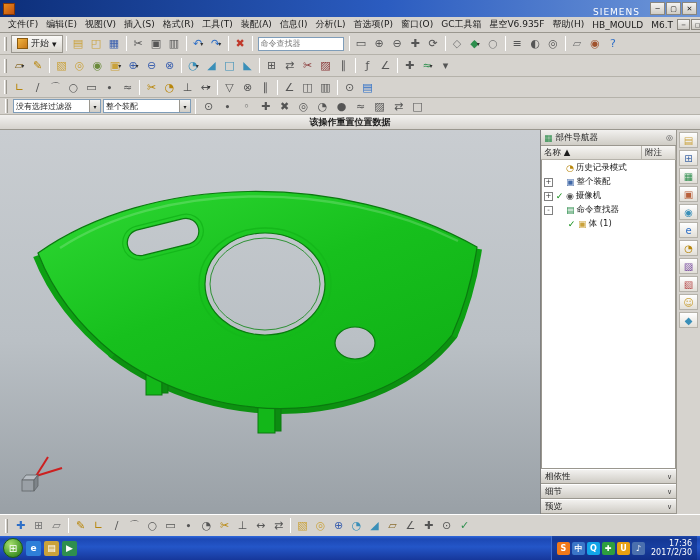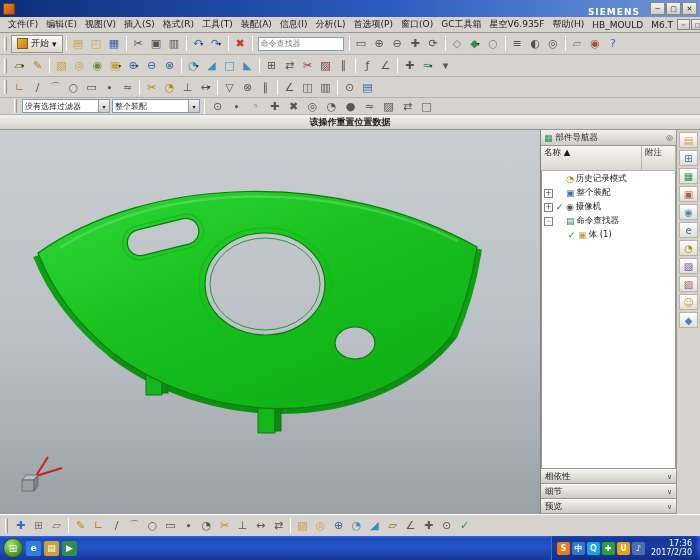--- a/index.html
+++ b/index.html
@@ -5,21 +5,21 @@
   * { box-sizing: border-box; margin:0; padding:0; }
   html,body { width:700px; height:560px; overflow:hidden; }
   body { font-family:"DejaVu Sans","Liberation Sans",sans-serif; font-size:9px; background:#d6d3ce; color:#1a1a1a; }
   #app { width:700px; height:560px; display:flex; flex-direction:column; position:relative; }
 
   
   .titlebar { height:17px; background:linear-gradient(90deg,#0d2f7a 0%,#2b5cc0 55%,#6f97d8 100%);
     color:#fff; display:flex; align-items:center; gap:4px; padding:0 3px; flex:0 0 auto; }
   .nx-logo { width:12px; height:12px; background:linear-gradient(135deg,#e88a1a,#c05010); border:1px solid #803808; flex:0 0 auto; }
   .title-text { font-weight:bold; font-size:9px; white-space:nowrap; overflow:hidden; }
-  .brand { margin-left:auto; font-weight:bold; letter-spacing:1px; font-size:9px;margin-top:7px; }
+  .brand { margin-left:auto; font-weight:normal; letter-spacing:1px; font-size:9px;margin-top:7px; }
   .winbtns { display:flex; gap:1px; margin-left:6px; }
   .winbtn { width:15px; height:13px; background:linear-gradient(#f4f3f1,#cfccc5); border:1px solid #8a877f;
     font-size:7px; color:#222; display:flex; align-items:center; justify-content:center; }
 
   
   .menubar { height:16px; background:#d6d3ce; border-bottom:1px solid #9a978f; display:flex; align-items:center;
     padding:0 4px; flex:0 0 auto; white-space:nowrap; overflow:hidden; }
   .menu-item { padding:1px 4px; cursor:default; }
   .docbtns { margin-left:auto; display:flex; gap:1px; }
   .docbtn { width:13px; height:11px; background:linear-gradient(#f4f3f1,#cfccc5); border:1px solid #8a877f;
@@ -35,21 +35,21 @@
   .ticon .dd { font-size:6px; color:#333; margin-left:-2px; }
   .tsep { width:1px; height:15px; background:#9a978f; border-right:1px solid #fff; margin:0 2px; flex:0 0 auto; }
   .start-btn { display:inline-flex; align-items:center; gap:3px; padding:1px 5px; height:18px;
     border:1px solid #9a978f; background:linear-gradient(#fbfaf8,#d9d6cf); font-size:9px; }
   .start-btn .sq { width:11px; height:11px; background:linear-gradient(135deg,#f0b440,#c87818); border:1px solid #8a5a10; }
   .cmd-finder { width:86px; height:14px; font-size:8px; border:1px solid #7f9db9; padding:0 2px;
     font-family:inherit; margin:0 2px; }
 
   
   .selbar { height:17px; background:#d6d3ce; border-bottom:1px solid #b5b2aa; display:flex; align-items:center;
-    padding:0 13px; gap:2px; flex:0 0 auto; }
+    padding:0 4px; gap:2px; flex:0 0 auto; }
   .dropdown { display:inline-flex; align-items:center; justify-content:space-between; width:88px; height:14px;
     background:#fff; border:1px solid #7f9db9; font-size:8px; padding-left:2px; }
   .dd-btn { width:11px; height:12px; background:linear-gradient(#f4f3f1,#cfccc5); border-left:1px solid #9a978f;
     font-size:6px; display:flex; align-items:center; justify-content:center; }
 
   
   .promptbar { height:15px; background:linear-gradient(#f2f1ef,#d6d3ce); border-bottom:1px solid #9a978f;
     display:flex; align-items:center; justify-content:center; font-weight:bold; flex:0 0 auto; }
 
   
@@ -57,21 +57,21 @@
   .viewport { width:541px; position:relative; flex:0 0 auto;
     background:linear-gradient(180deg,#c9cdd1 0%,#bac0c5 55%,#99a0a6 100%);
     border-right:1px solid #808080; }
   .viewport svg { position:absolute; inset:0; }
 
   
   .navigator { width:135px; flex:0 0 auto; background:#d6d3ce; display:flex; flex-direction:column; font-size:8.5px; }
   .nav-title { height:16px; display:flex; align-items:center; gap:3px; padding:0 3px;
     background:linear-gradient(#f2f1ef,#cfccc5); border-bottom:1px solid #9a978f; flex:0 0 auto; }
   .nav-title .pin { margin-left:auto; font-size:8px; color:#555; }
-  .nav-cols { height:25px; display:flex; background:linear-gradient(#f6f5f3,#dbd8d1); border-bottom:1px solid #b5b2aa; flex:0 0 auto; }
+  .nav-cols { height:14px; display:flex; background:linear-gradient(#f6f5f3,#dbd8d1); border-bottom:1px solid #b5b2aa; flex:0 0 auto; }
   .nav-col { padding:1px 3px; border-right:1px solid #b5b2aa; overflow:hidden; white-space:nowrap; }
   .nav-col.c1 { flex:1; } .nav-col.c2 { width:34px; flex:0 0 auto; }
   .nav-tree { flex:1 1 auto; background:#fff; border:1px solid #9a978f; border-top:none; overflow:hidden; padding-top:1px; }
   .tree-row { display:flex; align-items:center; height:14px; gap:2px; white-space:nowrap; }
   .expander { width:9px; height:9px; flex:0 0 auto; border:1px solid #808080; background:#fff; font-size:7px;
     line-height:7px; text-align:center; color:#333; }
   .exp-space { width:9px; flex:0 0 auto; }
   .tcheck { color:#0a8a0f; font-size:9px; width:9px; flex:0 0 auto; text-align:center; }
   .tree-icon { font-size:9px; flex:0 0 auto; }
   .nav-secs { flex:0 0 auto; }

